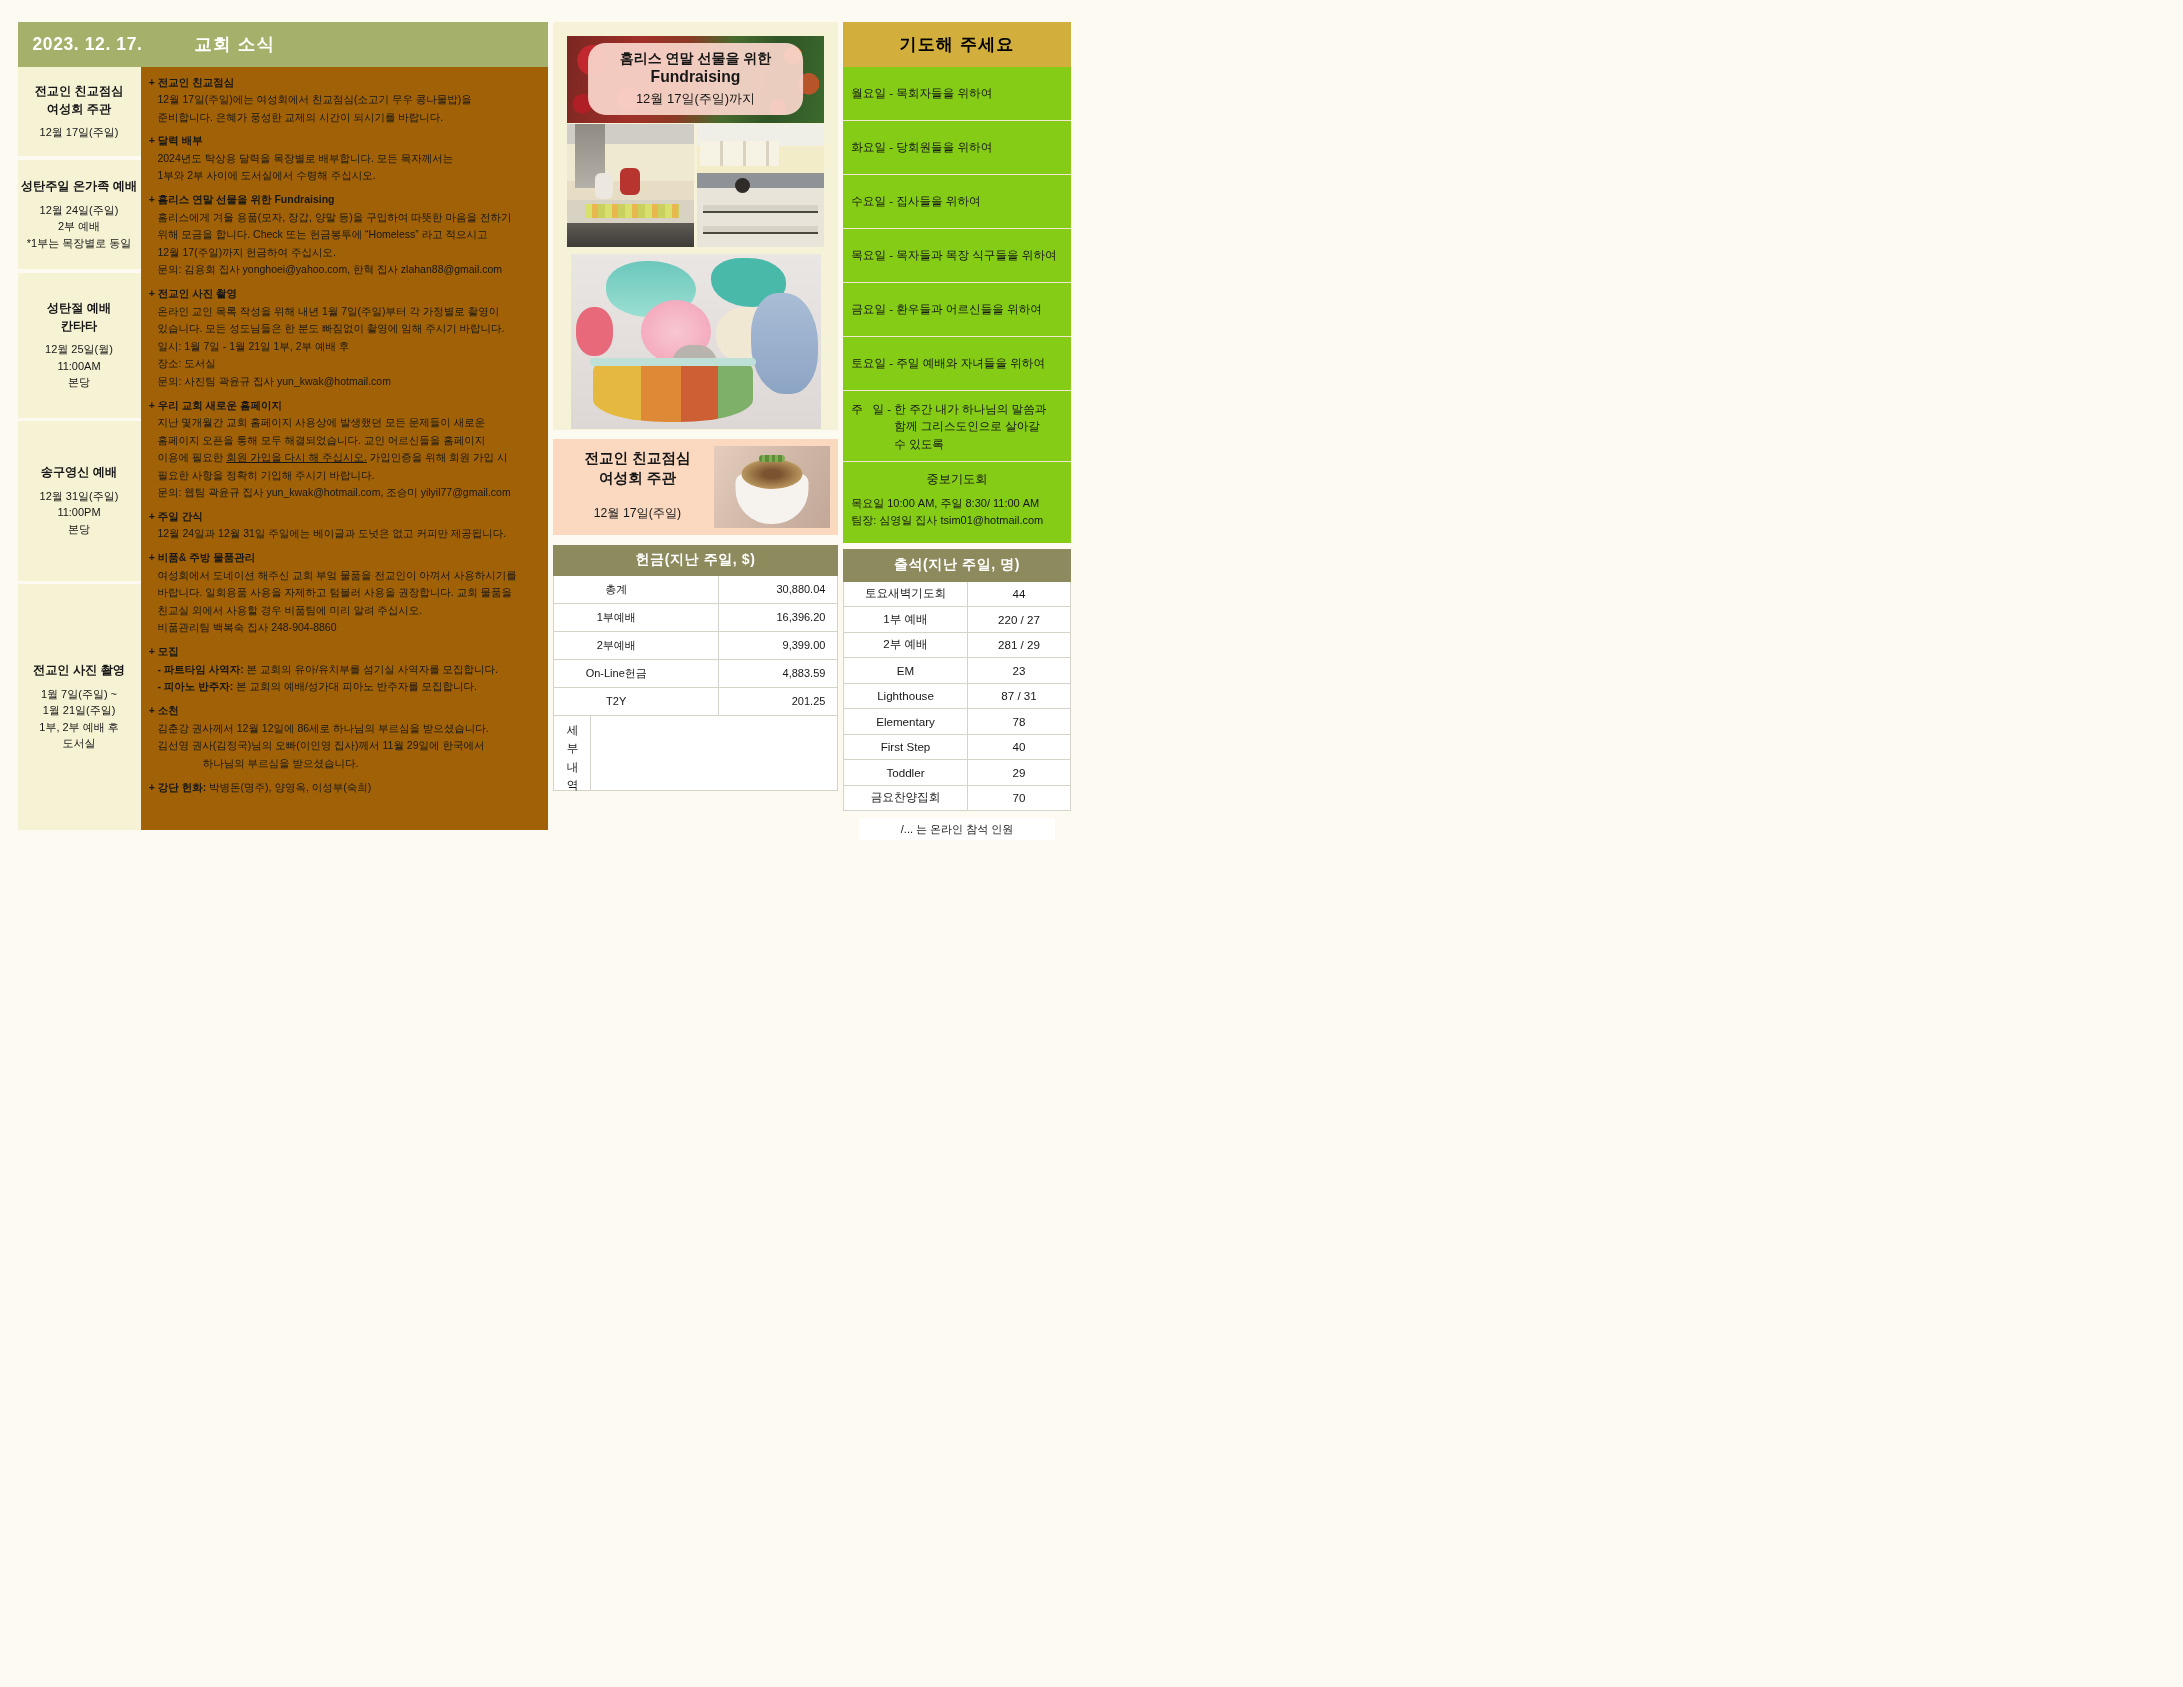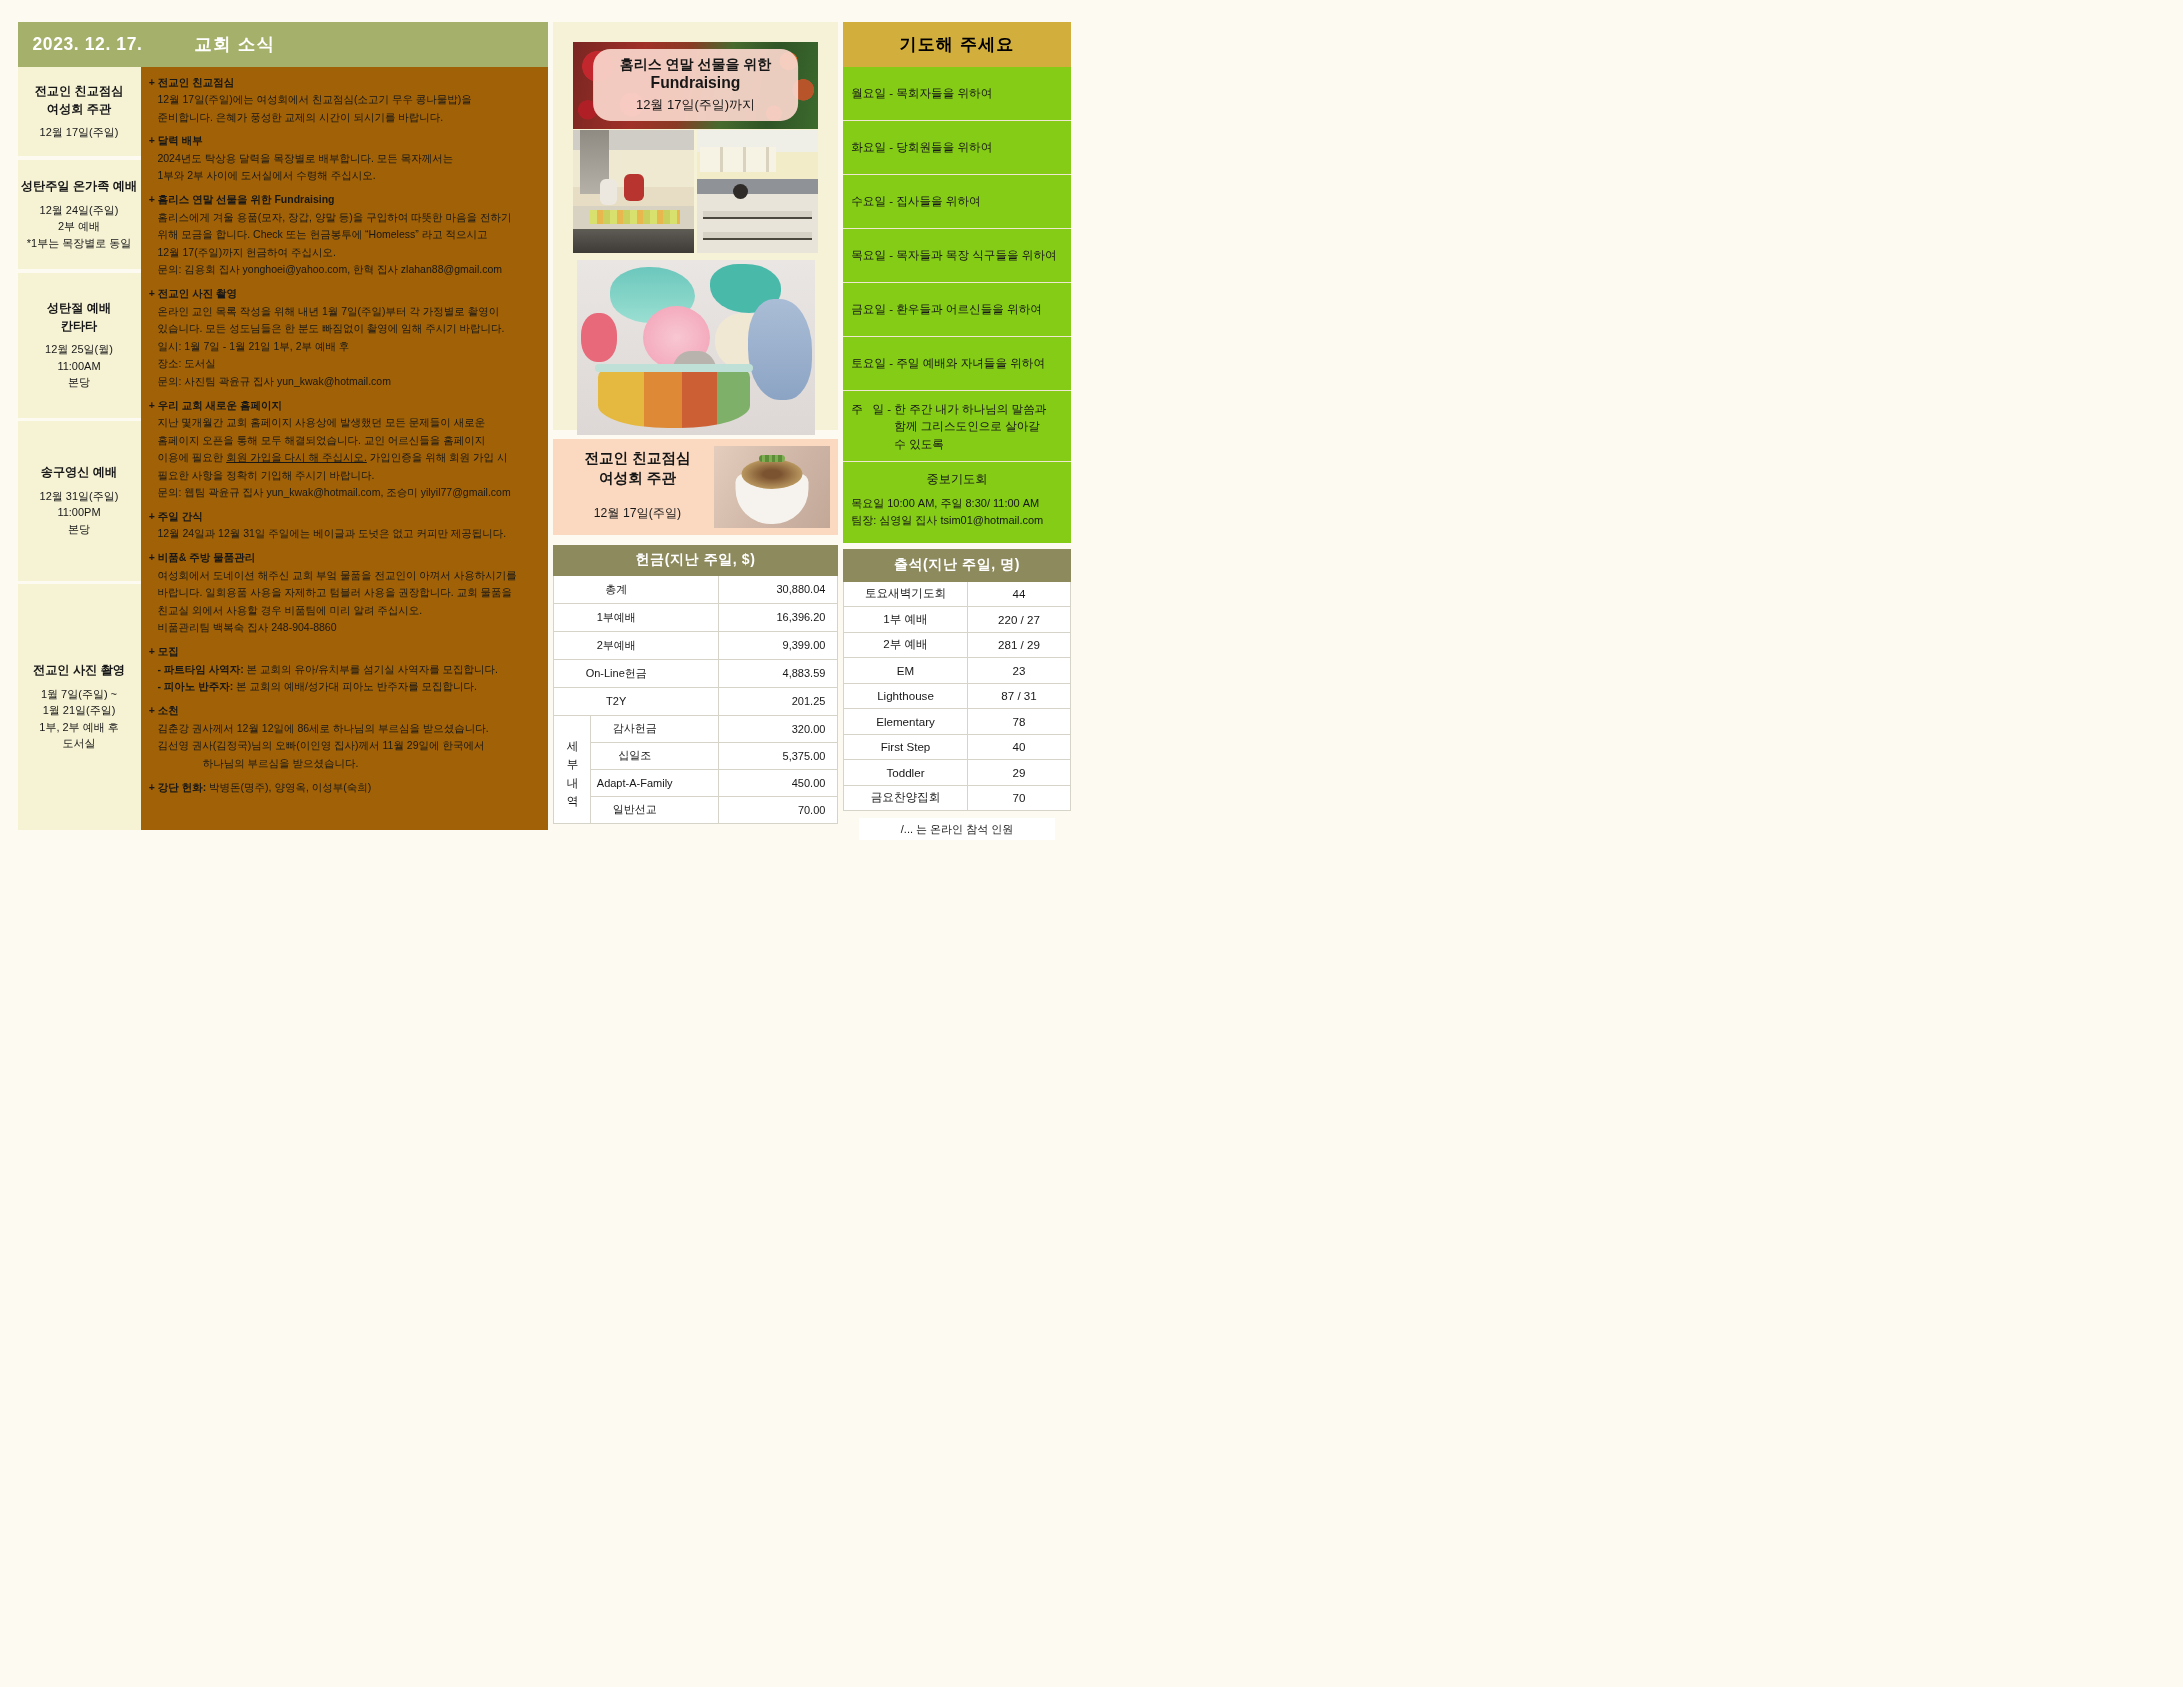--- a/index.html
+++ b/index.html
@@ -35,21 +35,21 @@
   .content{flex:1;background:#a16207;padding:7px 4.7px 0 8.2px;overflow:hidden;}
   .ann{margin-bottom:6.4px;}
   .ann-title{font-size:10.5px;line-height:17.5px;}
   .ann-line{font-size:10.5px;line-height:17.5px;padding-left:8.7px;}
   .ann-line.ind{padding-left:54px;}
   .sb{font-weight:700;}
   .sn{font-weight:400;}
   .su{font-weight:400;text-decoration:underline;}
 
   
-  .mid-top{background:#f5f2d8;height:408px;box-sizing:border-box;padding:20px;}
+  .mid-top{background:#f5f2d8;height:408px;box-sizing:border-box;padding:14px;}
   .berry{position:relative;height:87px;overflow:hidden;
     background:
       radial-gradient(circle at 10% 28%, #c2272d 0 15px, rgba(0,0,0,0) 15.7px),
       radial-gradient(circle at 24% 72%, #d63a3a 0 11.6px, rgba(0,0,0,0) 12.2px),
       radial-gradient(circle at 6% 78%, #b01f25 0 9.3px, rgba(0,0,0,0) 10px),
       radial-gradient(circle at 88% 22%, #c96a2a 0 8.7px, rgba(0,0,0,0) 9.3px),
       radial-gradient(circle at 94% 55%, #b8542a 0 10.5px, rgba(0,0,0,0) 11px),
       radial-gradient(circle at 82% 82%, #a8452a 0 7.6px, rgba(0,0,0,0) 8.2px),
       linear-gradient(100deg,#7a2622 0%,#a03028 28%,#8a3a24 45%,#476b2e 62%,#2f5426 80%,#3c6b2d 100%);}
   .pill{position:absolute;left:50%;top:50%;transform:translate(-50%,-50%);width:84%;padding:5.8px 0 7px;border-radius:17.5px;background:rgba(250,214,203,0.93);text-align:center;}
@@ -301,38 +301,20 @@
               <div class="t-label">On-Line헌금</div>
               <div class="t-value">4,883.59</div>
             </div>
             <div class="t-row">
               <div class="t-label">T2Y</div>
               <div class="t-value">201.25</div>
             </div>
           </div>
         <div class="detail-wrap">
           <div class="vert-label">세부내역</div>
-          <div class="detail-rows" id="offering-detail-rows">
-              <div class="t-row">
-                <div class="t-label">감사헌금</div>
-                <div class="t-value">320.00</div>
-              </div>
-              <div class="t-row">
-                <div class="t-label">십일조</div>
-                <div class="t-value">5,375.00</div>
-              </div>
-              <div class="t-row">
-                <div class="t-label">Adapt-A-Family</div>
-                <div class="t-value">450.00</div>
-              </div>
-              <div class="t-row">
-                <div class="t-label">일반선교</div>
-                <div class="t-value">70.00</div>
-              </div>
-            </div>
         </div>
       </div>
     </div>
   </div>
 
   <div class="col-right">
     <div class="gold-header">기도해 주세요</div>
     <div class="right-cream">
       <div class="prayer-list" id="prayer-list">
           <div class="pray-row">

